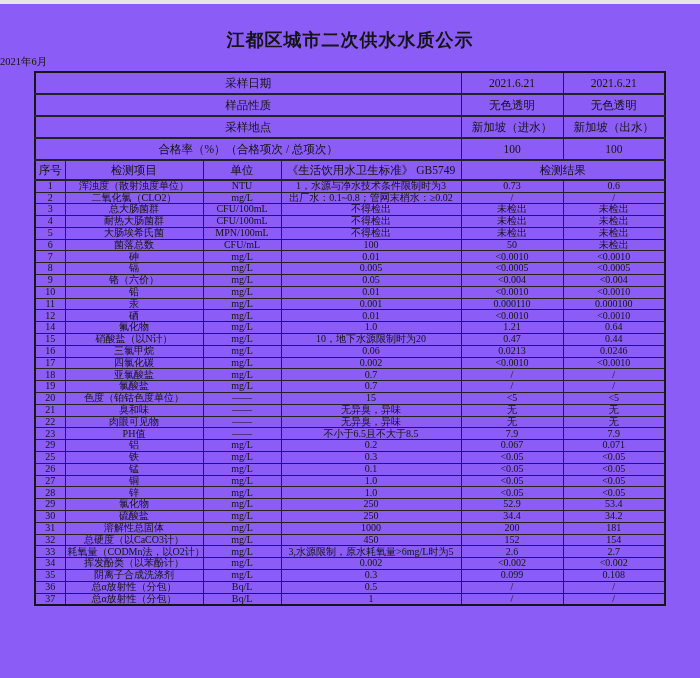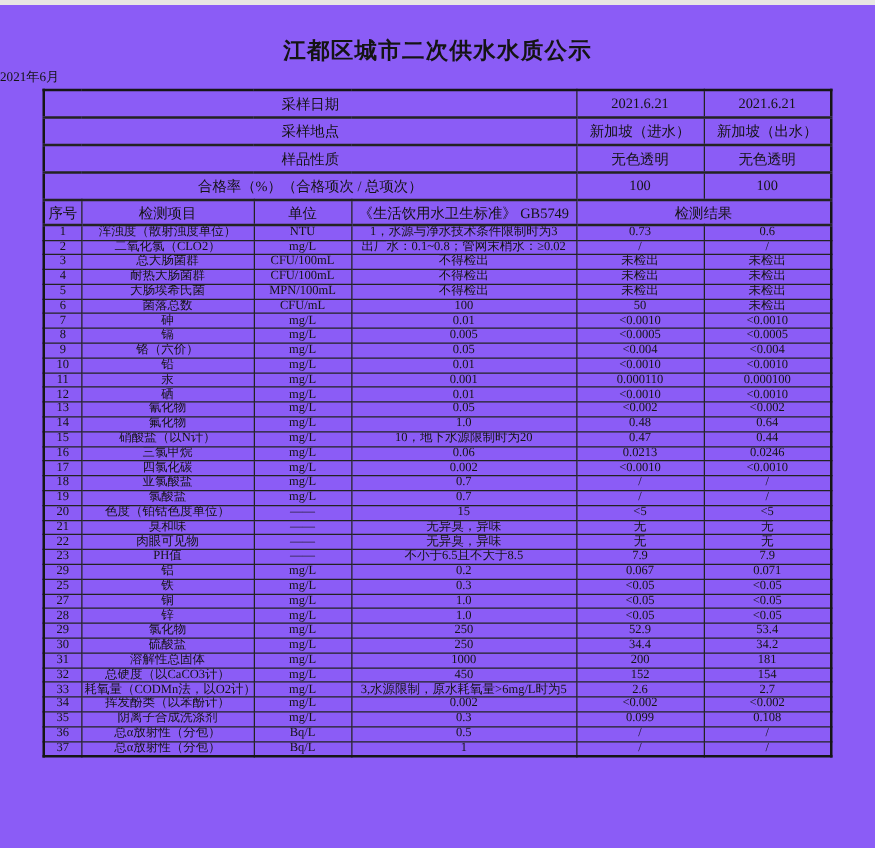--- a/index.html
+++ b/index.html
@@ -66,28 +66,28 @@
         <col style="width:102px">
         <col style="width:102px">
     </colgroup>
     <tbody>
       <tr class="info-row">
         <td colspan="4">采样日期</td>
         <td>2021.6.21</td>
         <td>2021.6.21</td>
       </tr>
       <tr class="info-row">
+        <td colspan="4">样品性质</td>
+        <td>无色透明</td>
+        <td>无色透明</td>
+      </tr>
+      <tr class="info-row">
         <td colspan="4">采样地点</td>
         <td>新加坡（进水）</td>
         <td>新加坡（出水）</td>
-      </tr>
-      <tr class="info-row">
-        <td colspan="4">样品性质</td>
-        <td>无色透明</td>
-        <td>无色透明</td>
       </tr>
       <tr class="info-row">
         <td colspan="4">合格率（%）（合格项次 / 总项次）</td>
         <td>100</td>
         <td>100</td>
       </tr>
       <tr class="cols-row">
         <td>序号</td>
         <td>检测项目</td>
         <td>单位</td>
@@ -186,33 +186,25 @@
         </tr>
         <tr class="data-row">
           <td class="c-idx">12</td>
           <td class="c-item">硒</td>
           <td class="c-unit">mg/L</td>
           <td class="c-std">0.01</td>
           <td class="c-res">&lt;0.0010</td>
           <td class="c-res">&lt;0.0010</td>
         </tr>
         <tr class="data-row">
-          <td class="c-idx">13</td>
-          <td class="c-item">氰化物</td>
-          <td class="c-unit">mg/L</td>
-          <td class="c-std">0.05</td>
-          <td class="c-res">&lt;0.002</td>
-          <td class="c-res">&lt;0.002</td>
-        </tr>
-        <tr class="data-row">
           <td class="c-idx">14</td>
           <td class="c-item">氟化物</td>
           <td class="c-unit">mg/L</td>
           <td class="c-std">1.0</td>
-          <td class="c-res">0.48</td>
+          <td class="c-res">1.21</td>
           <td class="c-res">0.64</td>
         </tr>
         <tr class="data-row">
           <td class="c-idx">15</td>
           <td class="c-item">硝酸盐（以N计）</td>
           <td class="c-unit">mg/L</td>
           <td class="c-std">10，地下水源限制时为20</td>
           <td class="c-res">0.47</td>
           <td class="c-res">0.44</td>
         </tr>
@@ -290,20 +282,28 @@
         </tr>
         <tr class="data-row">
           <td class="c-idx">25</td>
           <td class="c-item">铁</td>
           <td class="c-unit">mg/L</td>
           <td class="c-std">0.3</td>
           <td class="c-res">&lt;0.05</td>
           <td class="c-res">&lt;0.05</td>
         </tr>
         <tr class="data-row">
+          <td class="c-idx">26</td>
+          <td class="c-item">锰</td>
+          <td class="c-unit">mg/L</td>
+          <td class="c-std">0.1</td>
+          <td class="c-res">&lt;0.05</td>
+          <td class="c-res">&lt;0.05</td>
+        </tr>
+        <tr class="data-row">
           <td class="c-idx">27</td>
           <td class="c-item">铜</td>
           <td class="c-unit">mg/L</td>
           <td class="c-std">1.0</td>
           <td class="c-res">&lt;0.05</td>
           <td class="c-res">&lt;0.05</td>
         </tr>
         <tr class="data-row">
           <td class="c-idx">28</td>
           <td class="c-item">锌</td>

